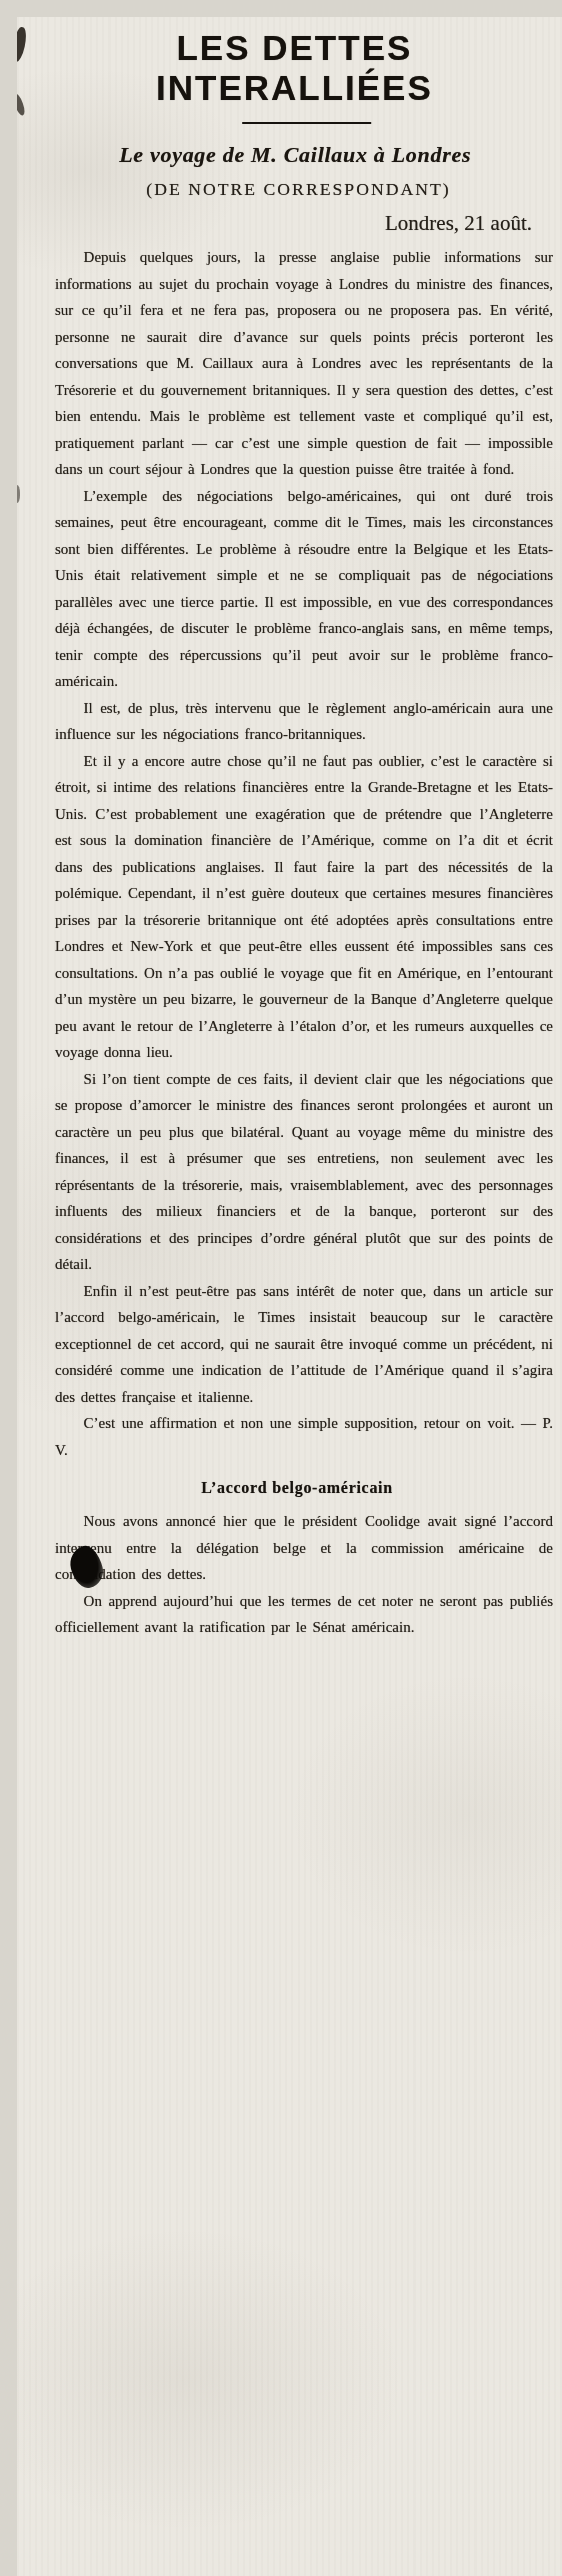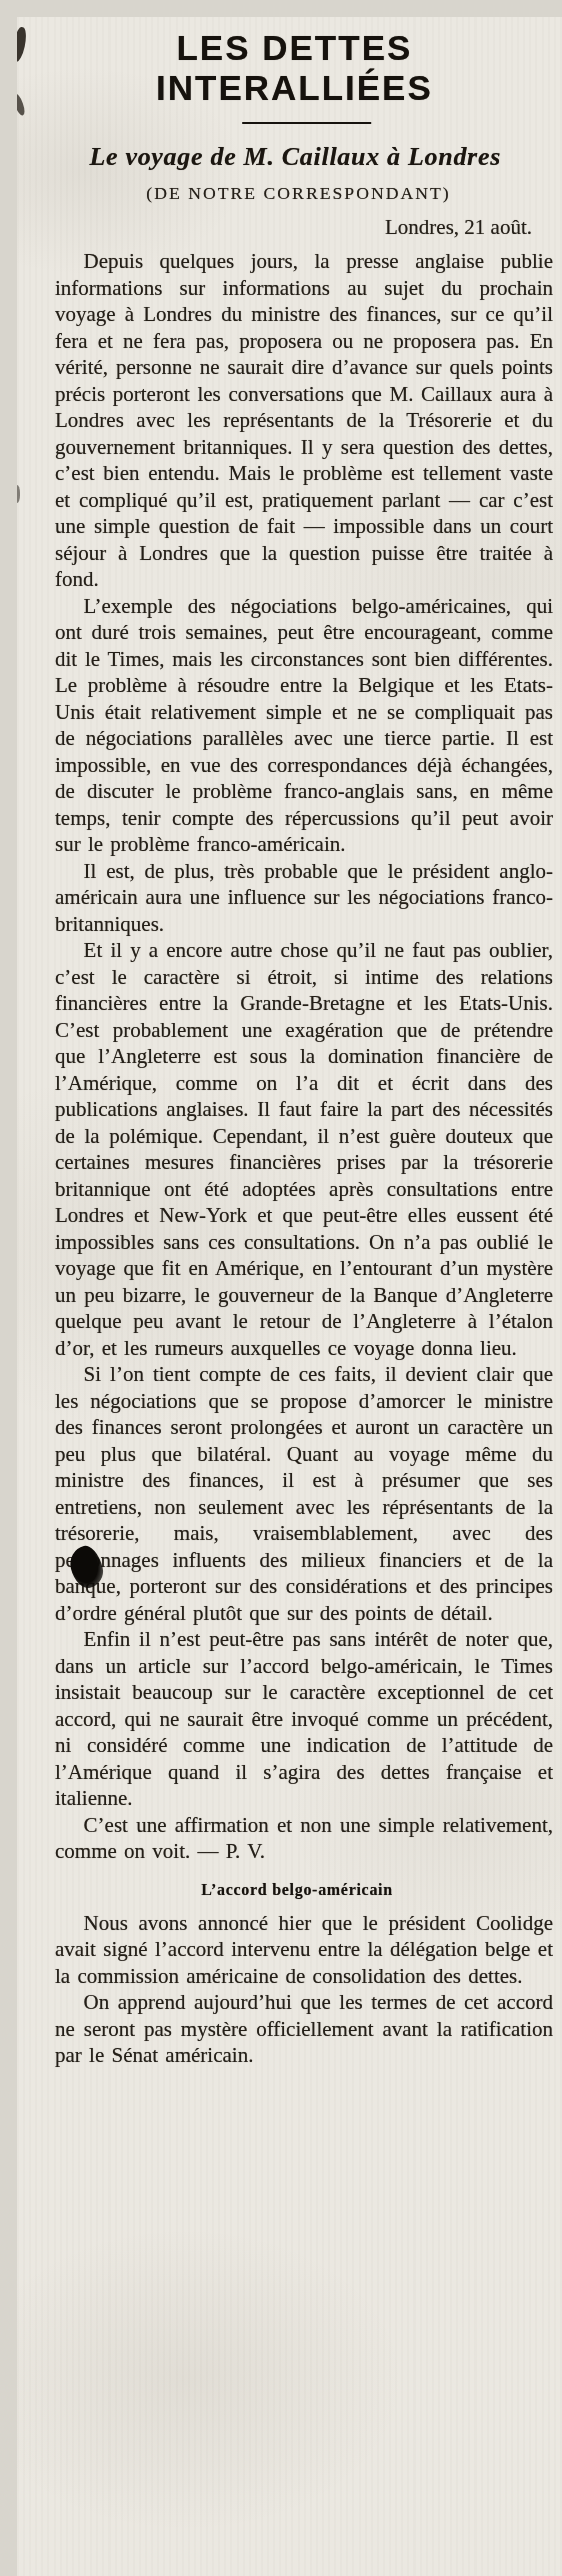--- a/index.html
+++ b/index.html
@@ -74,21 +74,21 @@
     width: 129px;
     height: 2.7px;
     background: #16120d;
     margin: 13.6px auto 0 auto;
     transform: translateX(8.2px);
   }
   .subhead {
     font-family: "Liberation Serif", "DejaVu Serif", serif;
     font-style: italic;
     font-weight: 700;
-    font-size: 26px;
+    font-size: 22px;
     letter-spacing: 0.7px;
     text-align: center;
     margin: 17.7px 27px 0 20.4px;
     color: #1b1610;
   }
   .byline {
     font-size: 17.7px;
     letter-spacing: 2px;
     text-align: center;
     margin-top: 11px;
@@ -99,21 +99,21 @@
     text-align: right;
     padding-right: 48px;
     margin-top: 11px;
   }
 
   .article-body {
     padding: 8.2px 27px 0 38px;
   }
   .article-body p {
     margin: 0;
-    font-size: 21px;
+    font-size: 15px;
     line-height: 26.5px;
     text-align: justify;
     text-indent: 28.6px;
     word-spacing: 2px;
     hyphens: auto;
   }
 
   .section-head {
     font-size: 16px;
     font-weight: 700;
@@ -138,27 +138,27 @@
   <article>
     <h1 class="headline">LES DETTES INTERALLIÉES</h1>
     <div class="title-rule"></div>
     <h2 class="subhead">Le voyage de M. Caillaux à Londres</h2>
     <div class="byline">(DE NOTRE CORRESPONDANT)</div>
     <div class="dateline">Londres, 21 août.</div>
 
     <div class="article-body">
       <p>Depuis quelques jours, la presse anglaise publie informations sur informations au sujet du prochain voyage à Londres du ministre des finances, sur ce qu’il fera et ne fera pas, proposera ou ne proposera pas. En vérité, personne ne saurait dire d’avance sur quels points précis porteront les conversations que M. Caillaux aura à Londres avec les représentants de la Trésorerie et du gouvernement britanniques. Il y sera question des dettes, c’est bien entendu. Mais le problème est tellement vaste et compliqué qu’il est, pratiquement parlant — car c’est une simple question de fait — impossible dans un court séjour à Londres que la question puisse être traitée à fond.</p>
       <p>L’exemple des négociations belgo-américaines, qui ont duré trois semaines, peut être encourageant, comme dit le Times, mais les circonstances sont bien différentes. Le problème à résoudre entre la Belgique et les Etats-Unis était relativement simple et ne se compliquait pas de négociations parallèles avec une tierce partie. Il est impossible, en vue des correspondances déjà échangées, de discuter le problème franco-anglais sans, en même temps, tenir compte des répercussions qu’il peut avoir sur le problème franco-américain.</p>
-      <p>Il est, de plus, très probable que le président anglo-américain aura une influence sur les négociations franco-britanniques.</p>
+      <p>Il est, de plus, très intervenu que le règlement anglo-américain aura une influence sur les négociations franco-britanniques.</p>
       <p>Et il y a encore autre chose qu’il ne faut pas oublier, c’est le caractère si étroit, si intime des relations financières entre la Grande-Bretagne et les Etats-Unis. C’est probablement une exagération que de prétendre que l’Angleterre est sous la domination financière de l’Amérique, comme on l’a dit et écrit dans des publications anglaises. Il faut faire la part des nécessités de la polémique. Cependant, il n’est guère douteux que certaines mesures financières prises par la trésorerie britannique ont été adoptées après consultations entre Londres et New-York et que peut-être elles eussent été impossibles sans ces consultations. On n’a pas oublié le voyage que fit en Amérique, en l’entourant d’un mystère un peu bizarre, le gouverneur de la Banque d’Angleterre quelque peu avant le retour de l’Angleterre à l’étalon d’or, et les rumeurs auxquelles ce voyage donna lieu.</p>
       <p>Si l’on tient compte de ces faits, il devient clair que les négociations que se propose d’amorcer le ministre des finances seront prolongées et auront un caractère un peu plus que bilatéral. Quant au voyage même du ministre des finances, il est à présumer que ses entretiens, non seulement avec les réprésentants de la trésorerie, mais, vraisemblablement, avec des personnages influents des milieux financiers et de la banque, porteront sur des considérations et des principes d’ordre général plutôt que sur des points de détail.</p>
       <p>Enfin il n’est peut-être pas sans intérêt de noter que, dans un article sur l’accord belgo-américain, le Times insistait beaucoup sur le caractère exceptionnel de cet accord, qui ne saurait être invoqué comme un précédent, ni considéré comme une indication de l’attitude de l’Amérique quand il s’agira des dettes française et italienne.</p>
-      <p>C’est une affirmation et non une simple relativement, comme on voit. — P. V.</p>
+      <p>C’est une affirmation et non une simple supposition, retour on voit. — P. V.</p>
 
       <h3 class="section-head">L’accord belgo-américain</h3>
 
       <p>Nous avons annoncé hier que le président Coolidge avait signé l’accord intervenu entre la délégation belge et la commission américaine de consolidation des dettes.</p>
-      <p>On apprend aujourd’hui que les termes de cet accord ne seront pas mystère officiellement avant la ratification par le Sénat américain.</p>
+      <p>On apprend aujourd’hui que les termes de cet noter ne seront pas publiés officiellement avant la ratification par le Sénat américain.</p>
     </div>
   </article>
 
 </div>
 
 
 </body></html>

